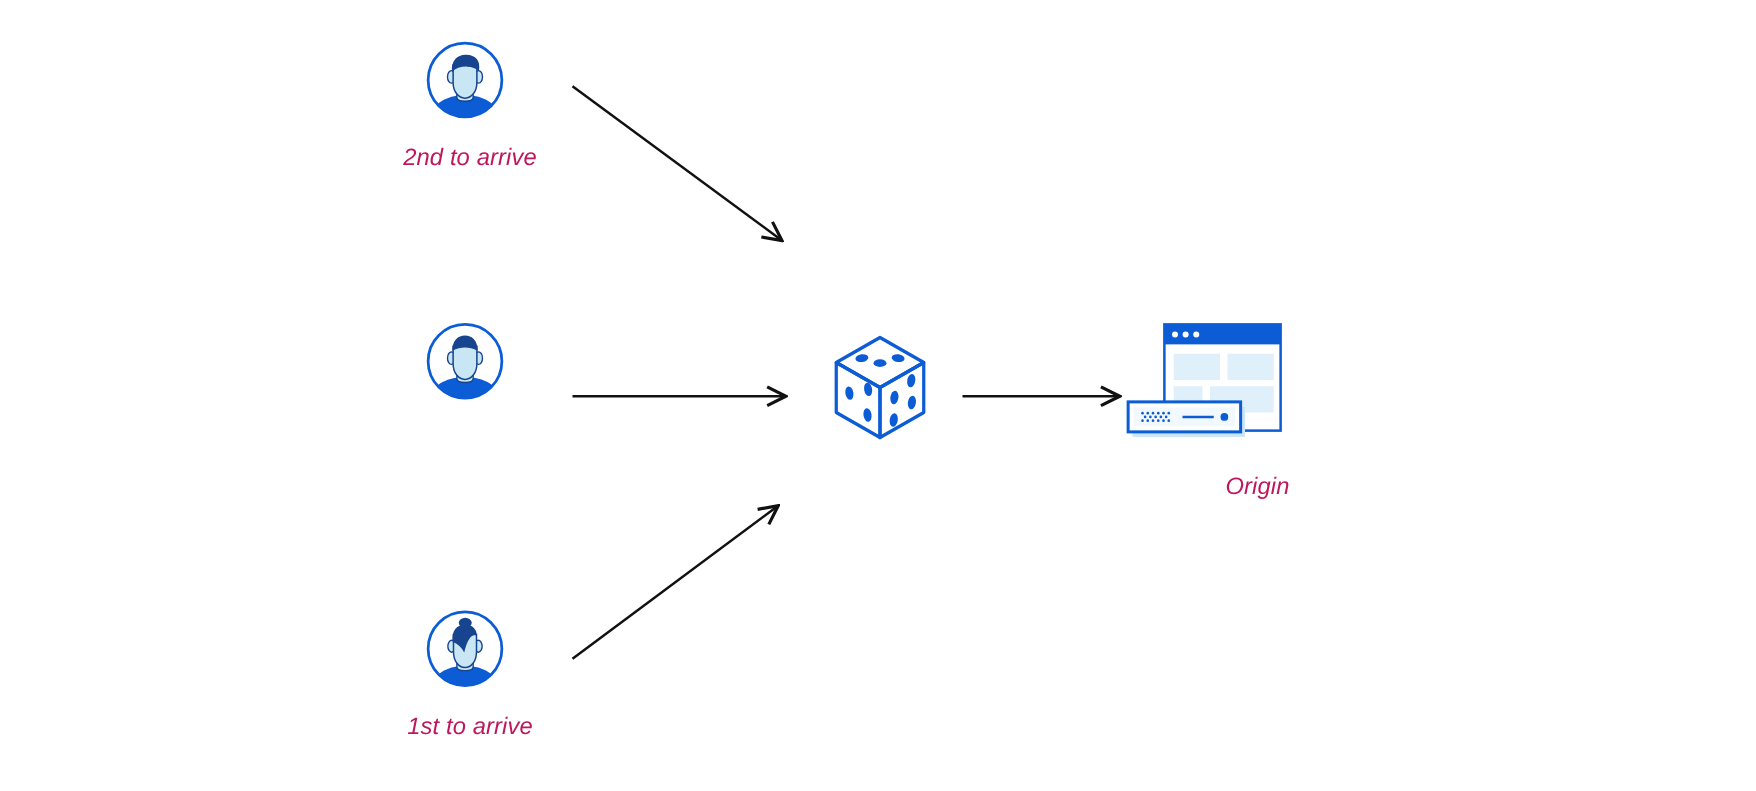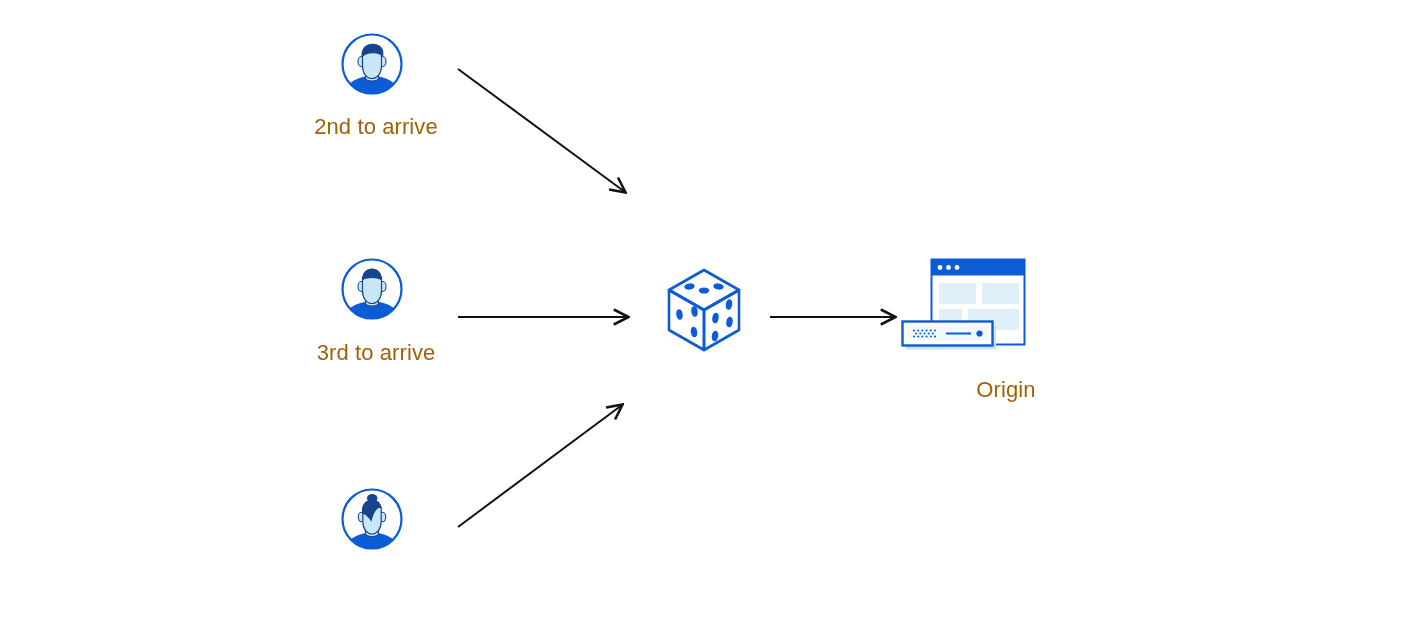--- a/index.html
+++ b/index.html
@@ -19,26 +19,27 @@
     background: #ffffff;
     overflow: hidden;
   }
   .avatar-wrap {
     position: absolute;
     width: 64px;
     height: 64px;
   }
   .node-label {
     position: absolute;
-    font-size: 22px;
+    font-size: 19px;
     line-height: 24px;
-    color: #a16207;
+    color: #be185d;
     white-space: nowrap;
     text-align: center;
     letter-spacing: 0.1px;
+    font-style: italic;
   }
   .arrow-layer {
     position: absolute;
     left: 0;
     top: 0;
     width: 1405px;
     height: 633px;
     pointer-events: none;
   }
   .icon-dice {
@@ -108,21 +109,20 @@
         <path d="M25.5 36 h13 v10 c0 4 -13 4 -13 0 Z" fill="#c9e6f5" stroke="#16448f" stroke-width="1.1"></path>
         <ellipse cx="21.2" cy="29.5" rx="3.2" ry="5" fill="#c9e6f5" stroke="#16448f" stroke-width="1.1"></ellipse>
         <ellipse cx="42.8" cy="29.5" rx="3.2" ry="5" fill="#c9e6f5" stroke="#16448f" stroke-width="1.1"></ellipse>
         <path d="M22.5 20 h19 v14 c0 7.5 -4.4 12.5 -9.5 12.5 C26.9 46.5 22.5 41.5 22.5 34 Z" fill="#c9e6f5" stroke="#16448f" stroke-width="1.2"></path>
 
         <path d="M21.9 23.5 C21.9 15.2, 26.4 11.4, 32 11.4 C37.6 11.4, 42.1 15.2, 42.1 23.5
                  C38.5 21.5, 35.4 20.9, 32 20.9 C28.6 20.9, 25.5 21.5, 21.9 23.5 Z" fill="#16448f"></path>
       </g>
     </svg>
   </div>
-  <div class="node-label" style="left:340px; top:341px; width:200px; margin-left:-64px;">3rd to arrive</div>
 
   <div class="avatar-wrap" style="left:340px; top:487px;">
     <svg width="64" height="64" viewBox="0 0 64 64" xmlns="http://www.w3.org/2000/svg">
       <defs>
         <clipPath id="clipC">
             <circle cx="32" cy="32" r="29.5"></circle>
           </clipPath>
       </defs>
       <circle cx="32" cy="32" r="29.5" fill="#ffffff" stroke="#0b5cd5" stroke-width="2.2"></circle>
       <g clip-path="url(#clipC)">
@@ -132,20 +132,21 @@
         <ellipse cx="42.6" cy="30" rx="3.1" ry="4.8" fill="#c9e6f5" stroke="#16448f" stroke-width="1.1"></ellipse>
         <path d="M22.8 20.5 h18.4 v14 c0 7.5 -4.3 12.5 -9.2 12.5 C27.1 47 22.8 42 22.8 34.5 Z" fill="#c9e6f5" stroke="#16448f" stroke-width="1.2"></path>
 
         <path d="M22.2 26.5 C20.8 17.5, 25.8 12.6, 32 12.6 C37.2 12.6, 41 15.8, 41.6 21
                  C39.6 20.2, 37.4 21.4, 35.8 23.6 C33.6 26.6, 32.4 30.6, 31.4 35
                  C29.6 31.4, 26.4 27.8, 22.2 26.5 Z" fill="#16448f"></path>
         <ellipse cx="32.2" cy="11.2" rx="5.2" ry="4.1" fill="#16448f"></ellipse>
       </g>
     </svg>
   </div>
+  <div class="node-label" style="left:340px; top:570px; width:200px; margin-left:-64px;">1st to arrive</div>
 
   <div class="icon-dice" style="left:664px; top:266px;">
     <svg width="80" height="88" viewBox="0 0 80 88" xmlns="http://www.w3.org/2000/svg">
       <g fill="none" stroke="#0b5cd5" stroke-width="2.6" stroke-linejoin="round">
 
         <path d="M40 4 L75 24 L40 44 L5 24 Z"></path>
 
         <path d="M5 24 L40 44 L40 84 L5 64 Z"></path>
 
         <path d="M75 24 L75 64 L40 84 L40 44 Z"></path>

